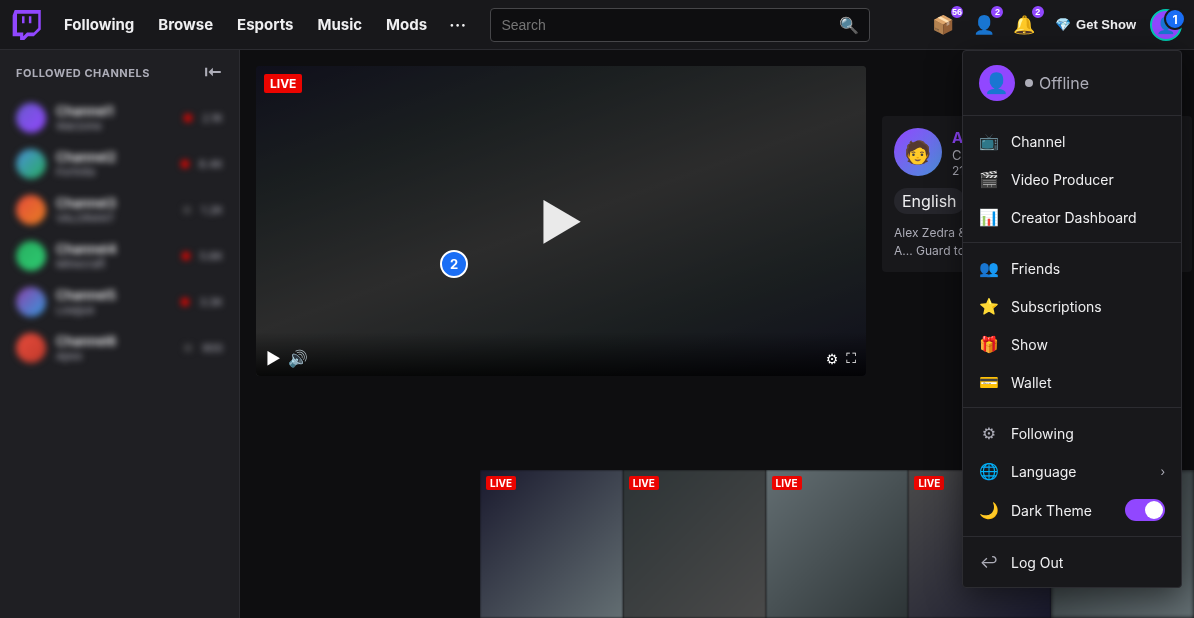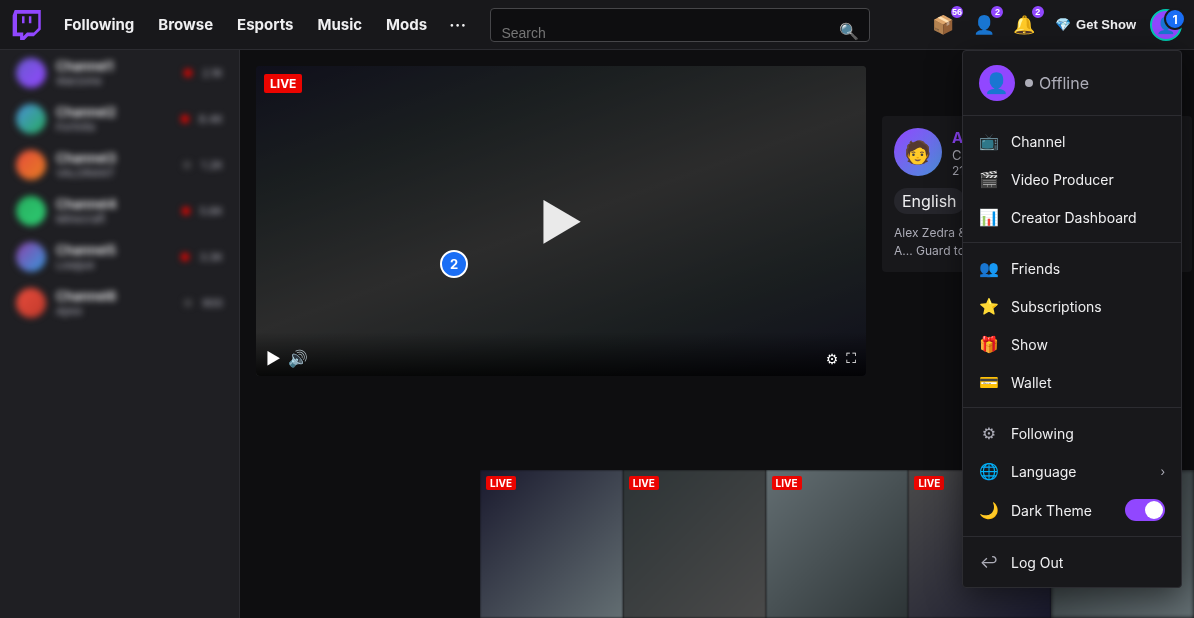--- a/index.html
+++ b/index.html
@@ -13,21 +13,21 @@
     .topbar-logo { width: 30px; height: 30px; margin-right: 8px; }
     .topbar-logo svg { width: 30px; height: 30px; }
     .nav-item {
       color: #efeff1; font-size: 15px; font-weight: 700; padding: 6px 10px;
       border-radius: 4px; cursor: pointer; white-space: nowrap;
     }
     .nav-dots { color: #efeff1; font-size: 20px; padding: 4px 8px; cursor: pointer; }
     .search-bar {
       flex: 1; max-width: 380px; margin: 0 12px;
       background: #0e0e10; border: 1px solid #464649; border-radius: 4px;
-      display: flex; align-items: flex-end; padding: 0 10px; height: 34px;
+      display: flex; align-items: center; padding: 0 10px; height: 34px;
     }
     .search-input {
       background: transparent; border: none; outline: none; color: #efeff1;
       font-size: 14px; flex: 1;
     }
     .search-icon-btn { color: #adadb8; cursor: pointer; font-size: 16px; }
     .topbar-right { margin-left: auto; display: flex; align-items: center; gap: 6px; }
     .icon-btn {
       position: relative; background: none; border: none; color: #efeff1;
       cursor: pointer; padding: 6px; font-size: 18px; border-radius: 4px;
@@ -225,20 +225,24 @@
     </button>
     <div class="avatar-btn">
       <span>👤</span>
     </div>
 
     <div style="position:absolute; right: 8px; top: 8px; width: 22px; height: 22px; border-radius: 50%; background: #1a6ef5; border: 2px solid #18181b; display: flex; align-items: center; justify-content: center; font-size: 12px; font-weight: 700; color: #fff; z-index: 20;">1</div>
   </div>
 </div>
 
 <div class="sidebar">
+  <div class="sidebar-header">
+    <span>FOLLOWED CHANNELS</span>
+    <span class="sidebar-collapse">⇤</span>
+  </div>
 
   <div style="filter: blur(3px);">
     <div class="sidebar-channel">
       <div class="channel-avatar" style="background: linear-gradient(135deg, #6a5acd, #9147ff);"></div>
       <div class="channel-info">
         <div class="channel-name">Channel1</div>
         <div class="channel-game">Warzone</div>
       </div>
       <div class="live-dot"></div>
       <div class="viewer-count">2.1K</div>

